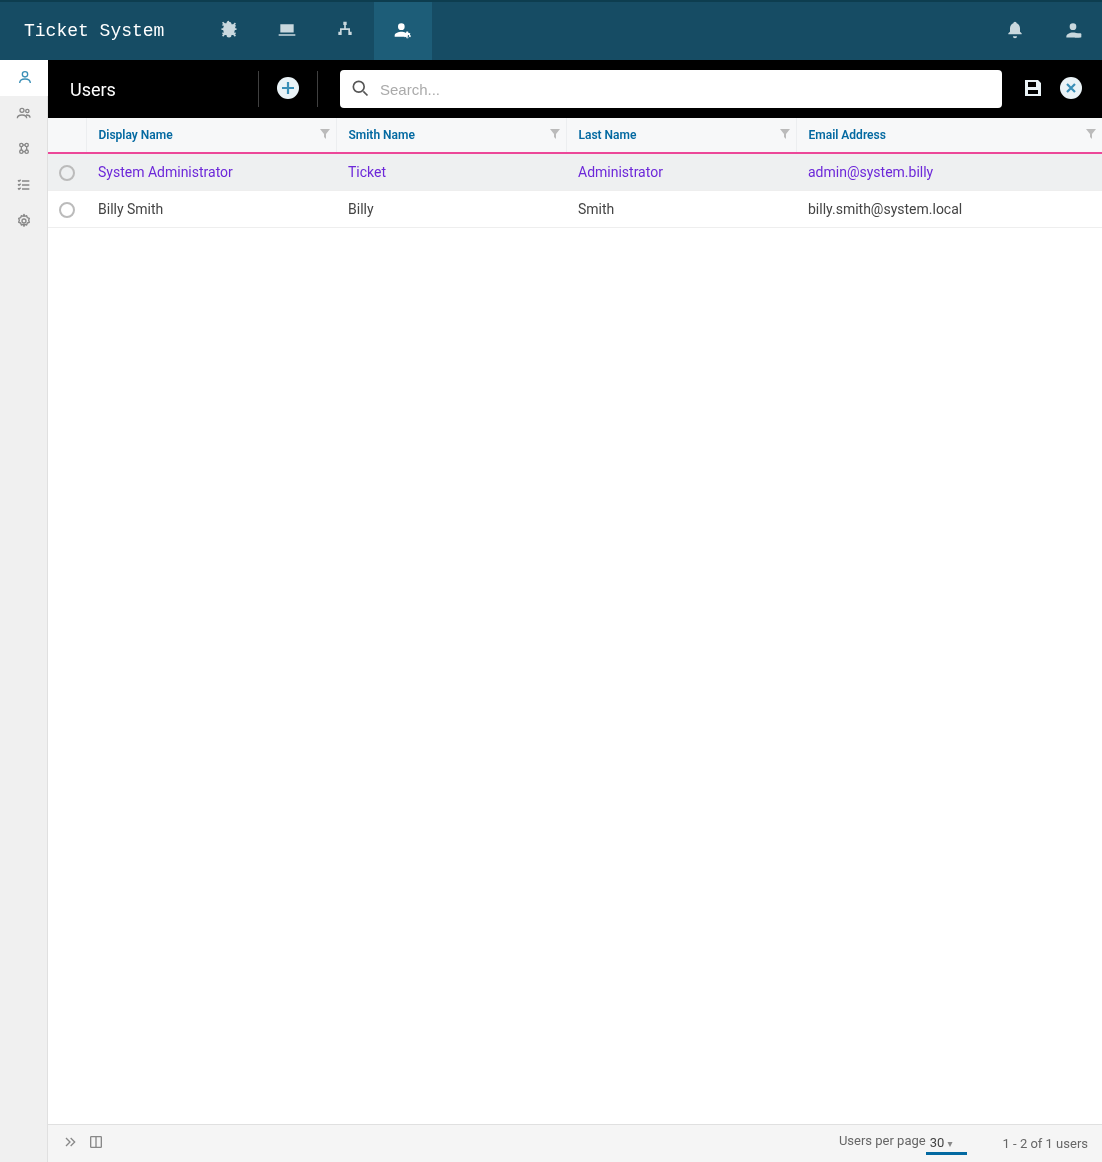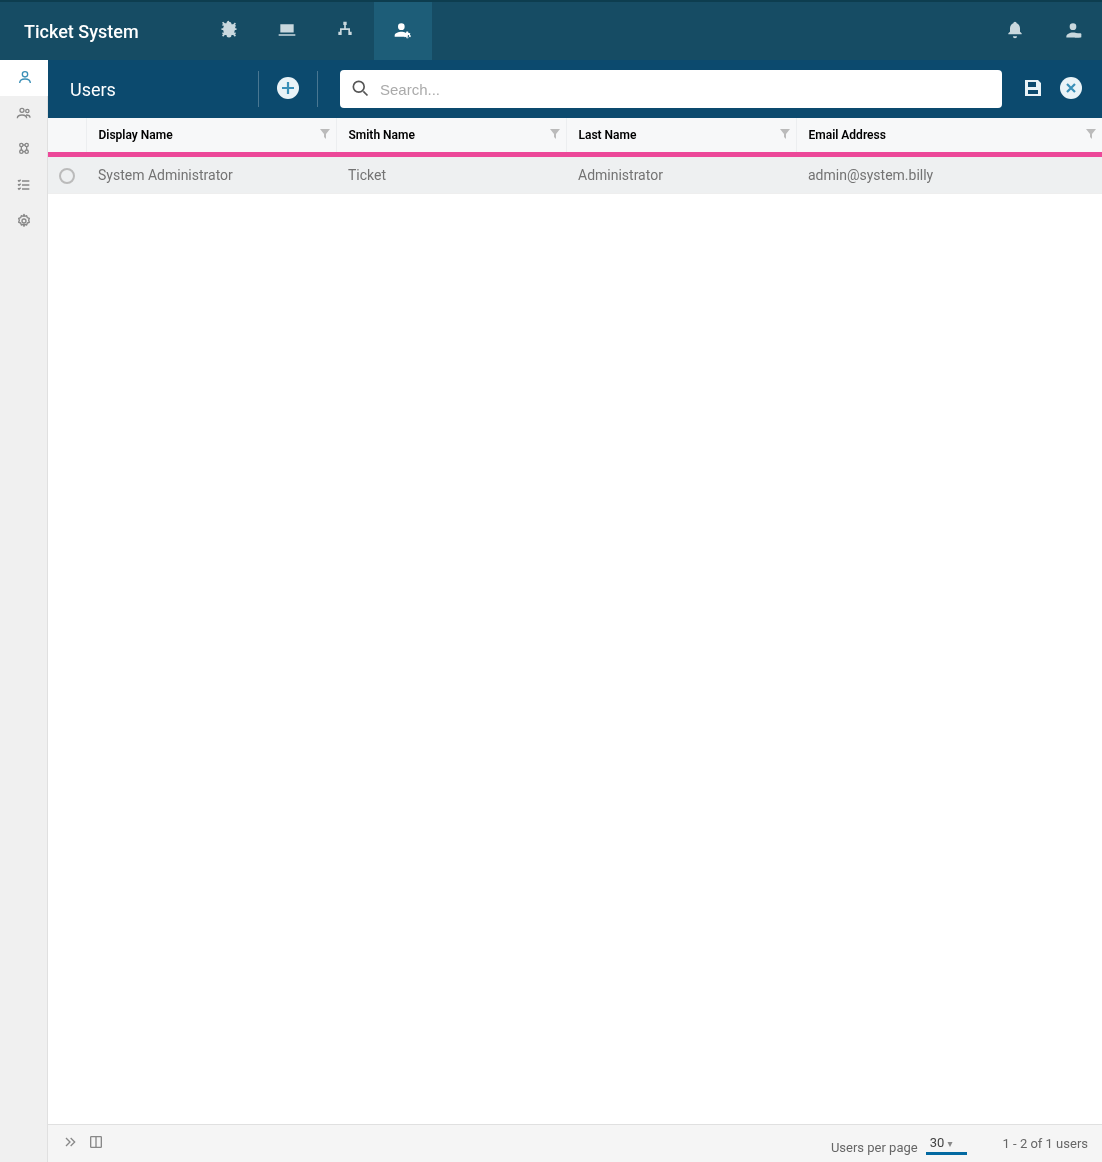--- a/index.html
+++ b/index.html
@@ -1,72 +1,72 @@
 <!DOCTYPE html>
 <html><head>
   <meta charset="utf-8">
   <style>
     * { box-sizing: border-box; margin: 0; padding: 0; }
     html, body { height: 100%; font-family: -apple-system, BlinkMacSystemFont, "Segoe UI", Roboto, Arial, sans-serif; font-size: 14px; color: #333; background: #fff; }
     body { display: flex; flex-direction: column; width: 1102px; height: 1162px; overflow: hidden; border-top: 2px solid #0d3d4f; }
 
     
     .topnav { height: 58px; background: #164c64; display: flex; align-items: center; color: #fff; flex-shrink: 0; }
-    .brand { padding: 0 24px; font-size: 18px; font-weight: 500; min-width: 200px; }
+    .brand { padding: 0 24px; font-size: 18px; font-weight: 500; min-width: 200px; font-family: Liberation Mono, monospace; }
     .topnav-tabs { display: flex; height: 100%; }
     .topnav-tab { width: 58px; height: 100%; display: flex; align-items: center; justify-content: center; cursor: pointer; color: #c9d8de; }
     .topnav-tab.active { background: #1d5d78; color: #fff; }
     .topnav-tab svg { width: 20px; height: 20px; }
     .topnav-spacer { flex: 1; }
     .topnav-icon { width: 58px; height: 100%; display: flex; align-items: center; justify-content: center; cursor: pointer; color: #c9d8de; }
     .topnav-icon svg { width: 20px; height: 20px; }
 
     
     .main { flex: 1; display: flex; min-height: 0; }
     .sidebar { width: 48px; background: #f0f0f0; border-right: 1px solid #e0e0e0; display: flex; flex-direction: column; align-items: center; padding-top: 0; }
     .sidebar-item { width: 48px; height: 36px; display: flex; align-items: center; justify-content: center; cursor: pointer; color: #888; }
     .sidebar-item.active { background: #fff; color: #3a8fb7; border-left: 2px solid transparent; }
     .sidebar-item svg { width: 16px; height: 16px; }
     .sidebar-spacer { flex: 1; }
 
     .content { flex: 1; display: flex; flex-direction: column; min-height: 0; }
 
     
-    .page-header { height: 58px; background: #0c4a6e; display: flex; align-items: center; color: #fff; padding: 0 12px 0 22px; gap: 0; }
+    .page-header { height: 58px; background: #000000; display: flex; align-items: center; color: #fff; padding: 0 12px 0 22px; gap: 0; }
     .page-title { font-size: 18px; font-weight: 400; flex-shrink: 0; width: 178px; }
     .header-divider { width: 1px; height: 36px; background: rgba(255,255,255,0.25); margin: 0 10px; }
     .icon-btn { width: 38px; height: 38px; display: flex; align-items: center; justify-content: center; cursor: pointer; color: #eaf3f7; }
     .icon-btn svg { width: 24px; height: 24px; }
     .search-wrap { flex: 1; margin: 11px 12px; }
     .search-box { width: 100%; height: 38px; background: #fff; border-radius: 4px; display: flex; align-items: center; padding: 0 10px; }
     .search-box svg { width: 20px; height: 20px; color: #555; margin-right: 10px; }
     .search-input { border: none; outline: none; font-size: 15px; flex: 1; color: #333; }
     .search-input::placeholder { color: #aaa; }
 
     
     .table-wrap { flex: 1; overflow: auto; background: #fff; }
     table { width: 100%; border-collapse: collapse; }
     thead { background: #f7f8f9; }
-    th { text-align: left; font-size: 12px; font-weight: 600; color: #000000; padding: 10px 12px; border-bottom: 5px solid #ec4899; border-right: 1px solid #eceef0; position: relative; }
+    th { text-align: left; font-size: 12px; font-weight: 600; color: #0369a1; padding: 10px 12px; border-bottom: 2px solid #ec4899; border-right: 1px solid #eceef0; position: relative; }
     th:last-child { border-right: none; }
     .col-check { width: 38px; padding: 0; text-align: center; }
     .filter-icon { position: absolute; right: 6px; top: 50%; transform: translateY(-50%); color: #bbb; }
     .filter-icon svg { width: 10px; height: 10px; }
     td { padding: 10px 12px; border-bottom: 1px solid #eee; font-size: 14px; color: #444; }
     tbody tr:first-child { background: #eef0f1; }
-    tbody tr:first-child td { color: #737373; }
+    tbody tr:first-child td { color: #6d28d9; }
     .radio-cell { width: 38px; text-align: center; padding: 0; }
     .row-radio { width: 16px; height: 16px; border: 2px solid #bbb; border-radius: 50%; display: inline-block; cursor: pointer; vertical-align: middle; }
 
     
     .footer { height: 38px; background: #f5f5f5; border-top: 1px solid #e0e0e0; display: flex; align-items: center; padding: 0 14px; gap: 16px; color: #666; font-size: 13px; }
     .footer-left { display: flex; gap: 10px; align-items: center; }
     .footer-left svg { width: 16px; height: 16px; color: #888; }
     .footer-spacer { flex: 1; }
-    .per-page { display: flex; align-items: flex-end; gap: 8px; }
+    .per-page { display: flex; align-items: flex-start; }
     .per-page-select { border: none; border-bottom: 3px solid #0369a1; background: transparent; padding: 2px 14px 2px 4px; font-size: 13px; color: #444; cursor: pointer; position: relative; }
     .chev { font-size: 10px; color: #888; }
     .range { margin-left: 20px; }
   </style>
 </head>
 <body>
 
 <div class="topnav">
   <div class="brand">Ticket System</div>
   <div class="topnav-tabs">
@@ -242,20 +242,27 @@
           </tr>
         </thead>
         <tbody>
           <tr>
             <td class="radio-cell"><span class="row-radio"></span></td>
             <td>System Administrator</td>
             <td>Ticket</td>
             <td>Administrator</td>
             <td>admin@system.billy</td>
           </tr>
+          <tr>
+            <td class="radio-cell"><span class="row-radio"></span></td>
+            <td>Billy Smith</td>
+            <td>Billy</td>
+            <td>Smith</td>
+            <td>billy.smith@system.local</td>
+          </tr>
         </tbody>
       </table>
     </div>
 
     <div class="footer">
       <div class="footer-left">
         <span>
           <span>
             <svg viewBox="0 0 24 24" fill="none" stroke="currentColor" stroke-width="2">
                 <path d="M6 6l6 6-6 6M13 6l6 6-6 6"></path>

